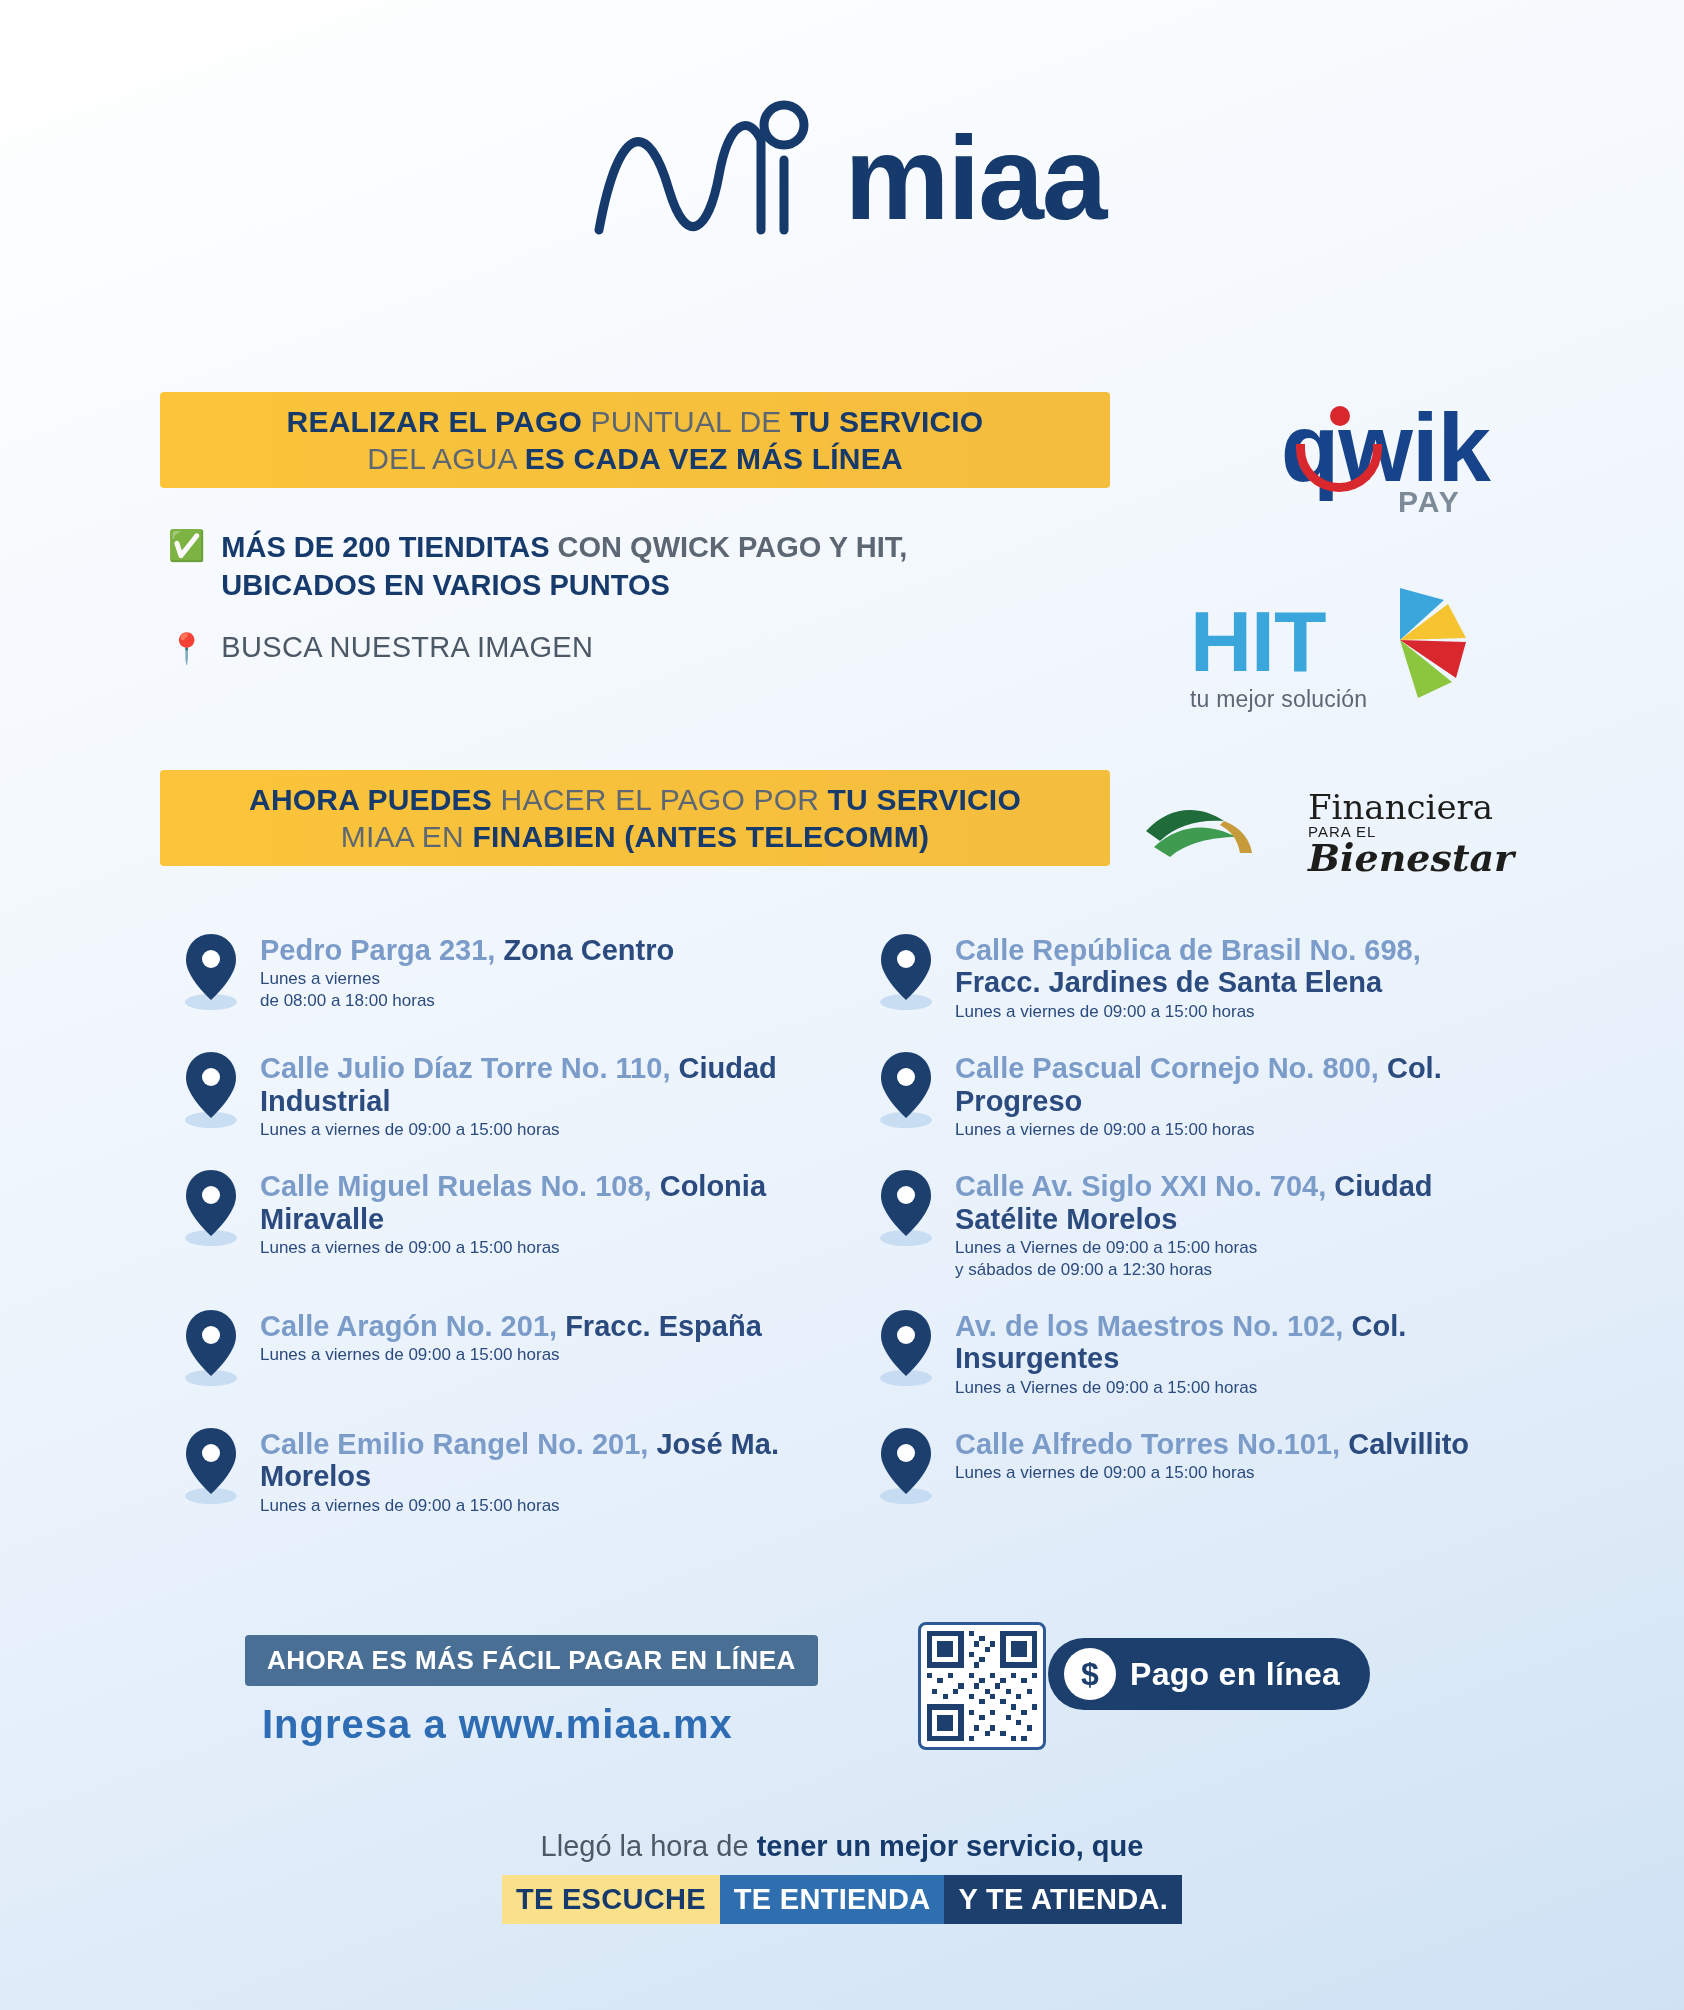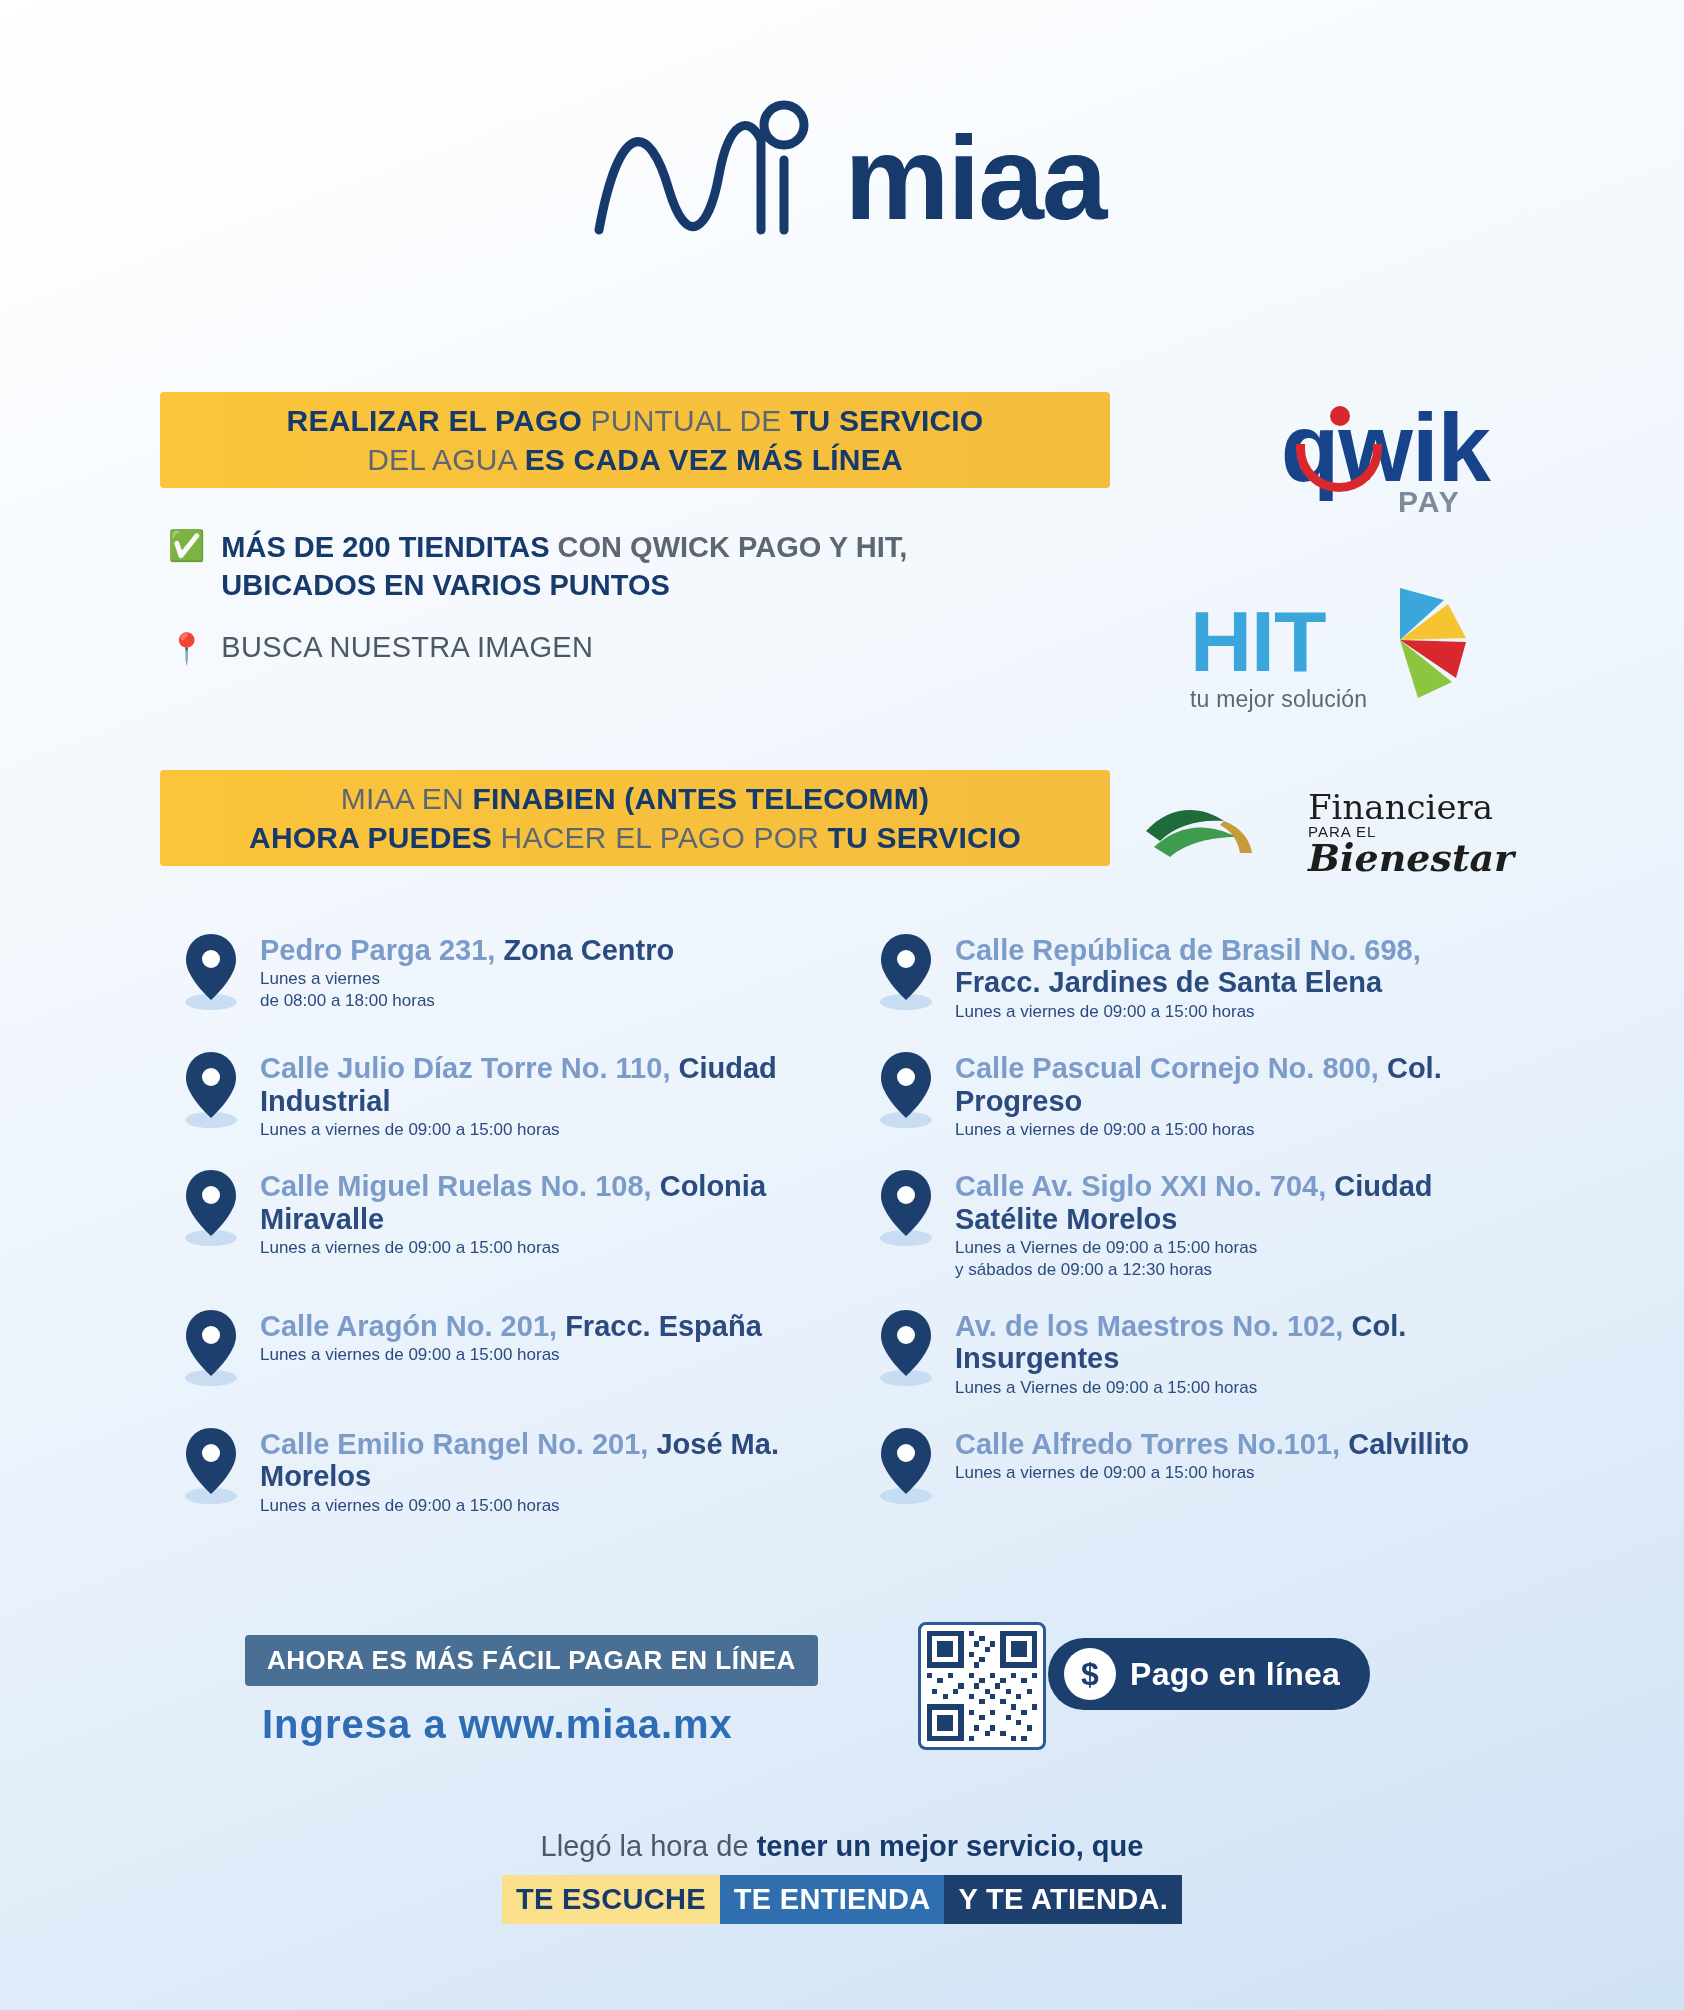--- a/index.html
+++ b/index.html
@@ -44,21 +44,21 @@
   }
 
   
   .banner {
     position: absolute;
     background: linear-gradient(90deg, #fbc43a 0%, #f7c03c 55%, #f5bd3e 100%);
     border-radius: 4px;
     display: flex;
     flex-direction: column;
     align-items: center;
-    justify-content: space-between;
+    justify-content: center;
     padding: 10px 18px;
   }
   .banner .line {
     font-size: 30px;
     line-height: 1.25;
     color: #5c6773;
     font-weight: normal;
     white-space: nowrap;
     letter-spacing: 0.2px;
   }
@@ -308,24 +308,24 @@
     </span>
   </div>
   <div class="bullet">
     <span class="bullet-icon">📍</span>
     <span class="bullet-plain">BUSCA NUESTRA IMAGEN</span>
   </div>
 </div>
 
 <div class="banner" id="banner2">
   <div class="line">
+    <b>AHORA PUEDES</b><span> HACER EL PAGO POR </span><b>TU SERVICIO</b>
+  </div>
+  <div class="line">
     <span>MIAA EN </span><b>FINABIEN</b><b> (ANTES TELECOMM)</b>
-  </div>
-  <div class="line">
-    <b>AHORA PUEDES</b><span> HACER EL PAGO POR </span><b>TU SERVICIO</b>
   </div>
 </div>
 
 <div class="qwik">
   <div class="qwik-word">qwik</div>
   <div class="qwik-smile"></div>
   <div class="qwik-dot"></div>
   <div class="qwik-pay">PAY</div>
 </div>
 

